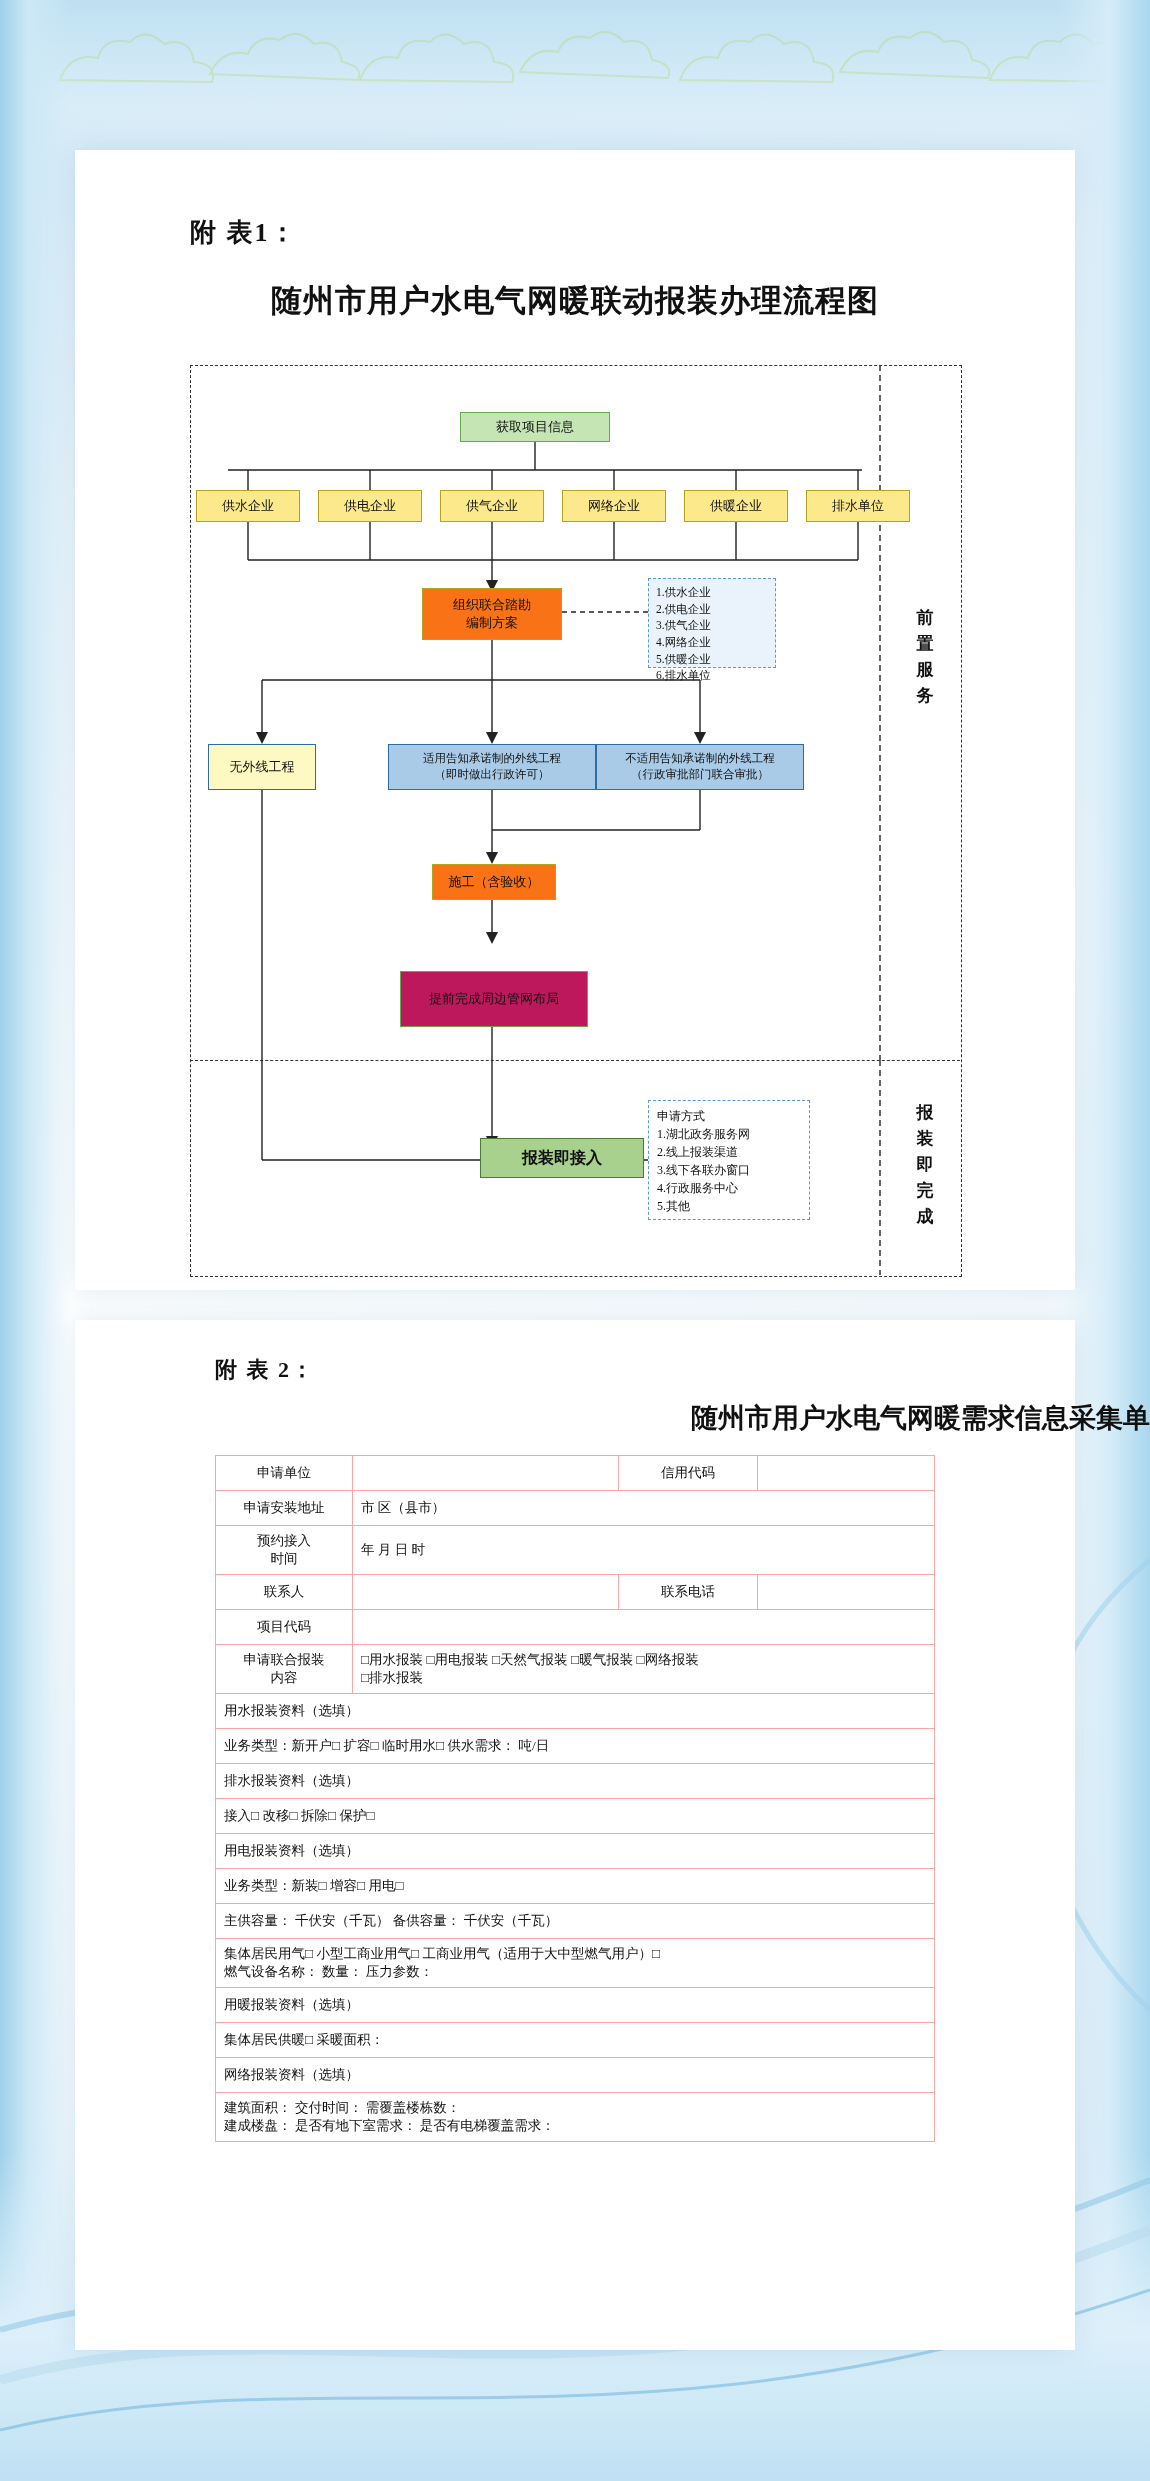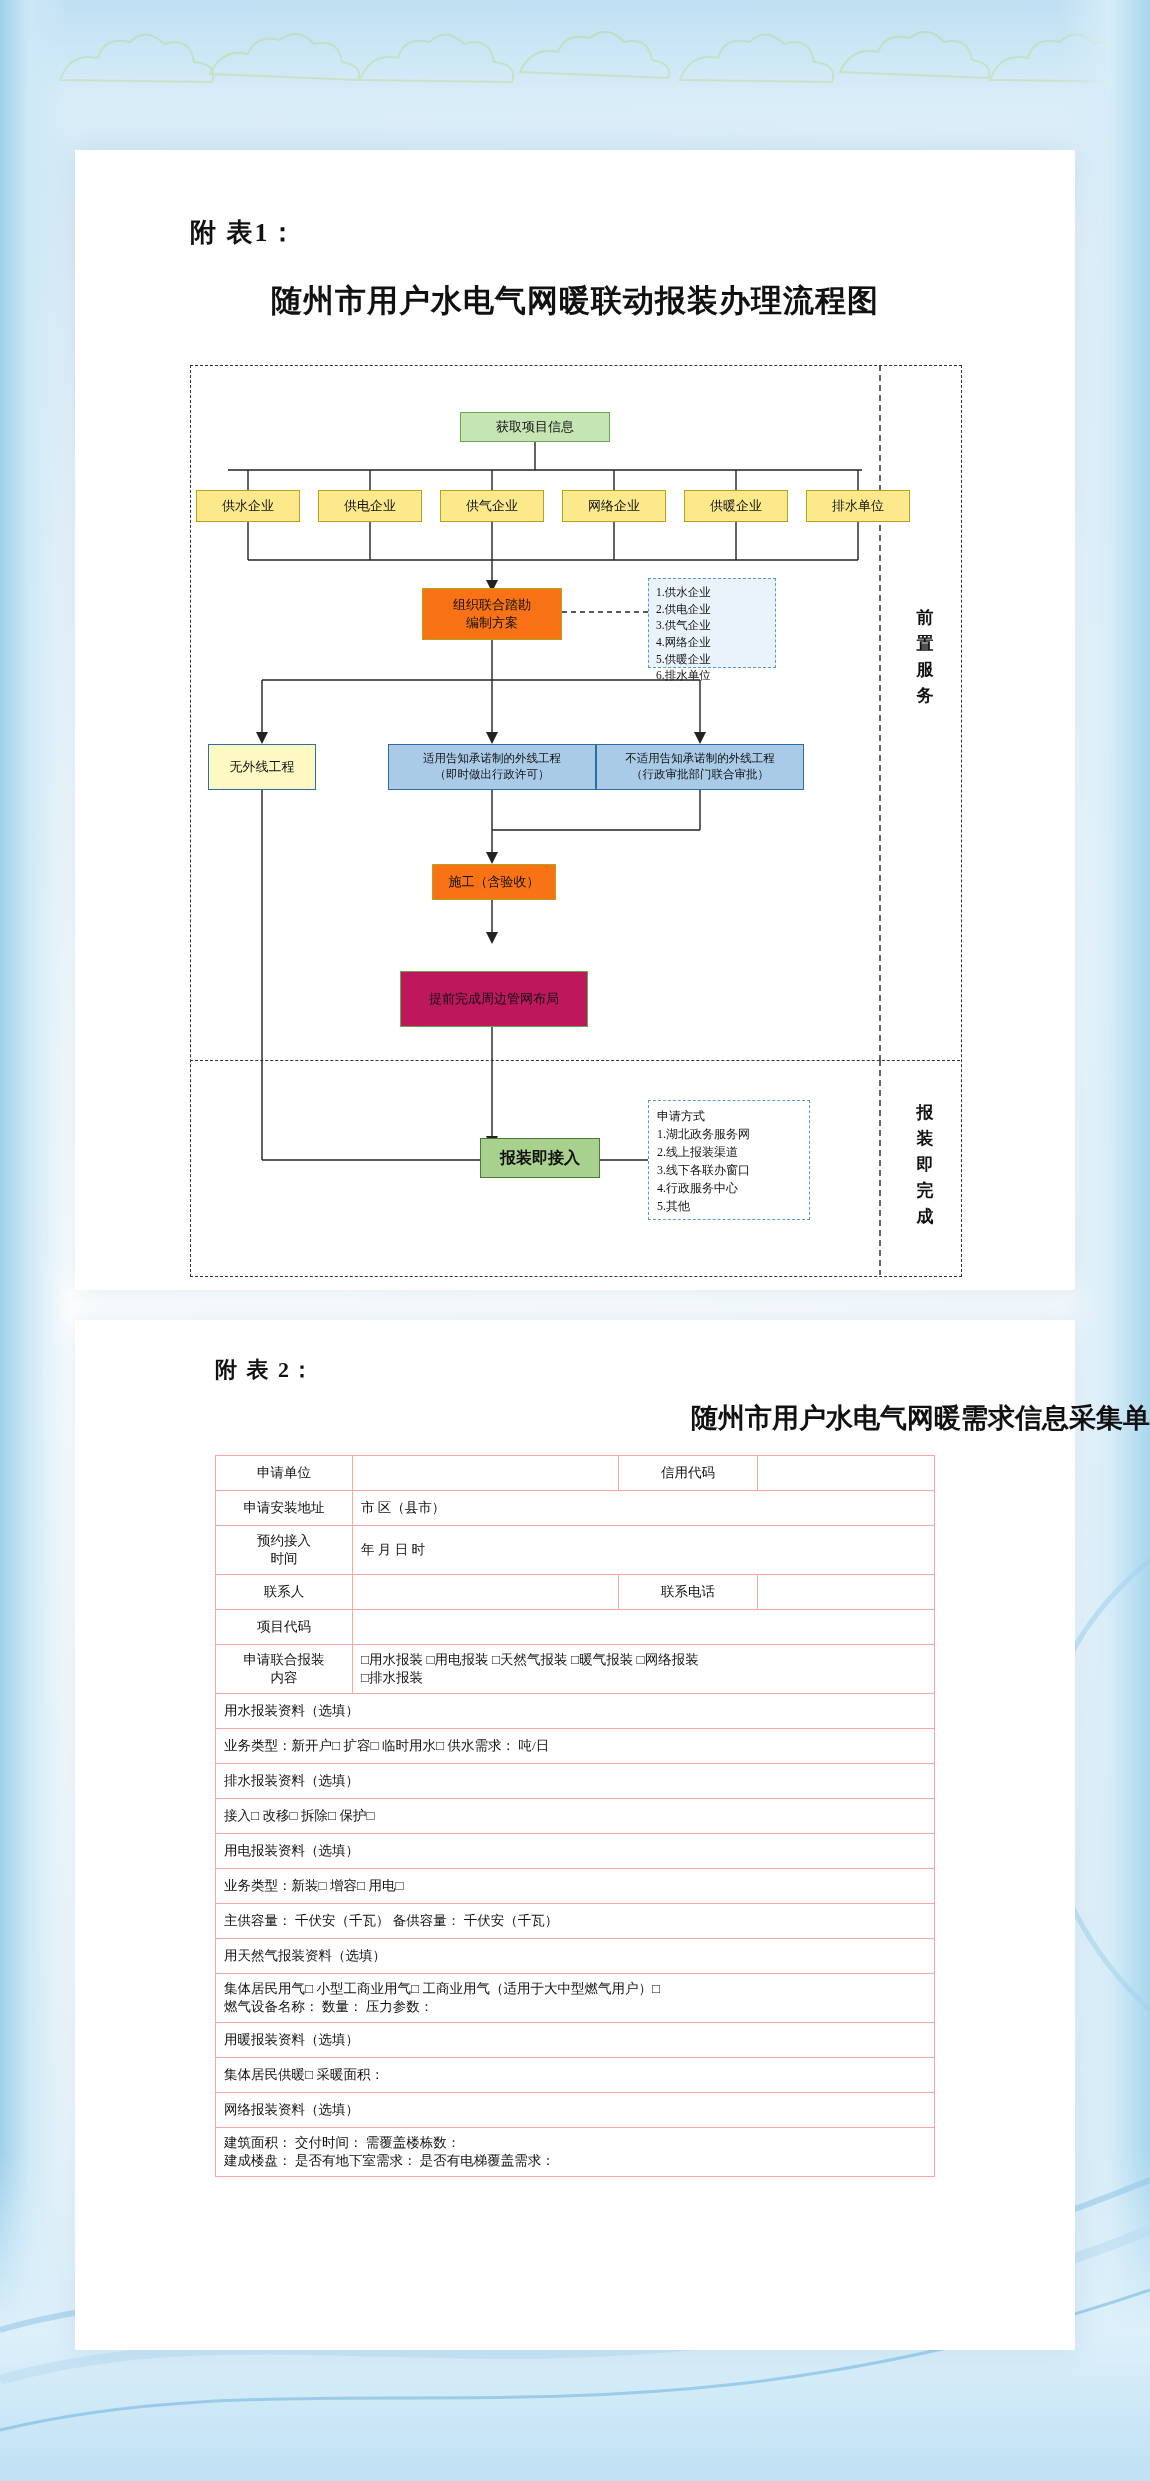--- a/index.html
+++ b/index.html
@@ -237,21 +237,21 @@
 
   <div class="box blue2" style="left:596px;top:744px;width:208px;height:46px;flex-direction:column;font-size:11.5px;">
     <span>不适用告知承诺制的外线工程</span>
     <span>（行政审批部门联合审批）</span>
   </div>
 
   <div class="box yellow2" style="left:432px;top:864px;width:124px;height:36px;">施工（含验收）</div>
 
   <div class="box green2" style="left:400px;top:944px;width:188px;height:56px;">提前完成周边管网布局</div>
 
-  <div class="box greenstrong" style="left:480px;top:1138px;width:120px;height:40px;">报装即接入</div>
+  <div class="box greenstrong" style="left:480px;top:1138px;width:164px;height:40px;">报装即接入</div>
 
   <div class="note-box2" style="left:648px;top:1100px;width:162px;height:120px;">
     <div>申请方式</div>
     <div>1.湖北政务服务网</div>
     <div>2.线上报装渠道</div>
     <div>3.线下各联办窗口</div>
     <div>4.行政服务中心</div>
     <div>5.其他</div>
   </div>
 
@@ -368,25 +368,20 @@
             <div>业务类型：新装□   增容□   用电□</div>
           </td>
         </tr>
         <tr>
           <td class="lbl-l" colspan="4">
             <div>主供容量：         千伏安（千瓦）         备供容量：         千伏安（千瓦）</div>
           </td>
         </tr>
         <tr>
           <td class="lbl-l" colspan="4">
-            <div>用天然气报装资料（选填）</div>
-          </td>
-        </tr>
-        <tr>
-          <td class="lbl-l" colspan="4">
             <div>集体居民用气□   小型工商业用气□   工商业用气（适用于大中型燃气用户）□</div>
             <div>燃气设备名称：          数量：            压力参数：</div>
           </td>
         </tr>
         <tr>
           <td class="lbl-l" colspan="4">
             <div>用暖报装资料（选填）</div>
           </td>
         </tr>
         <tr>

